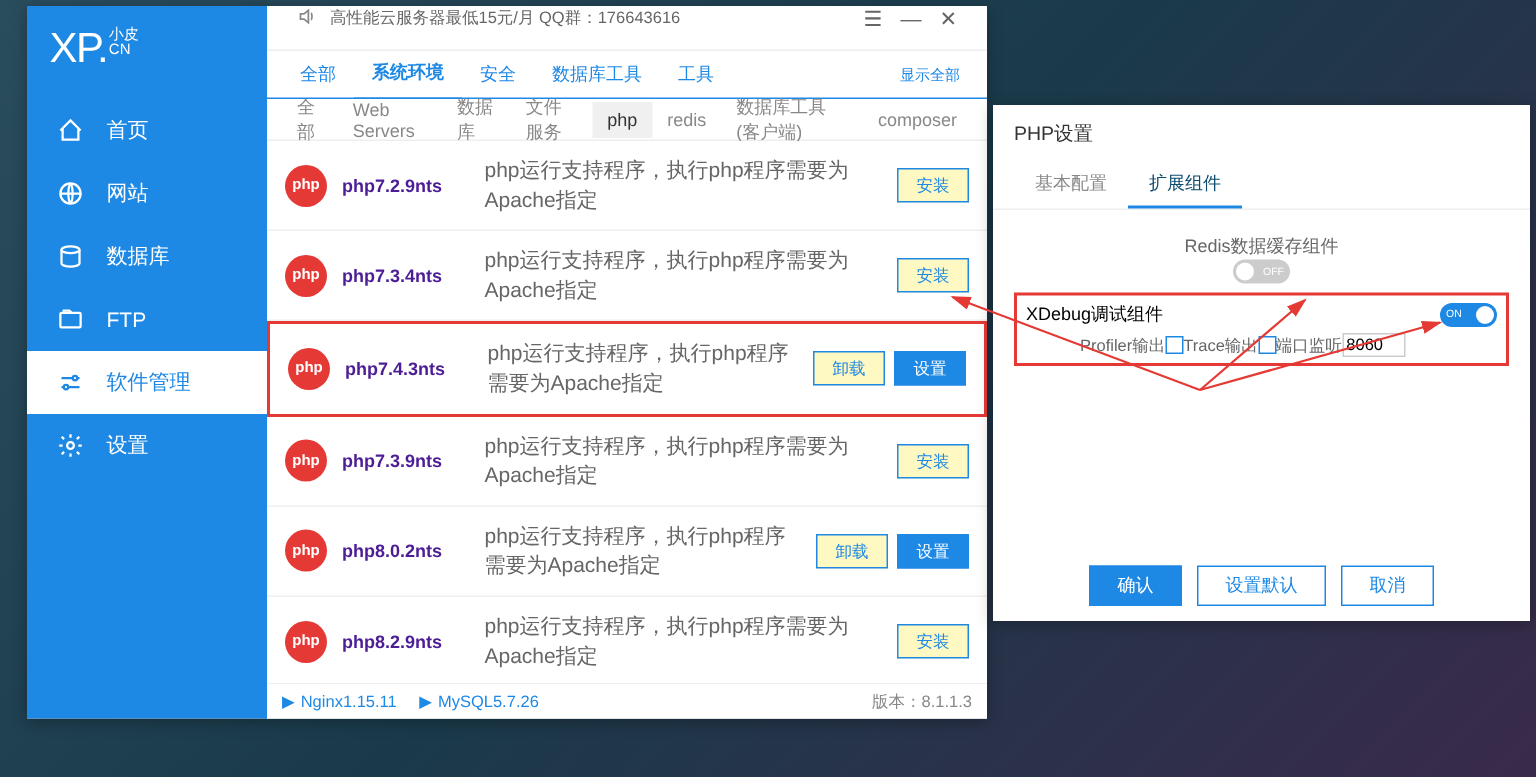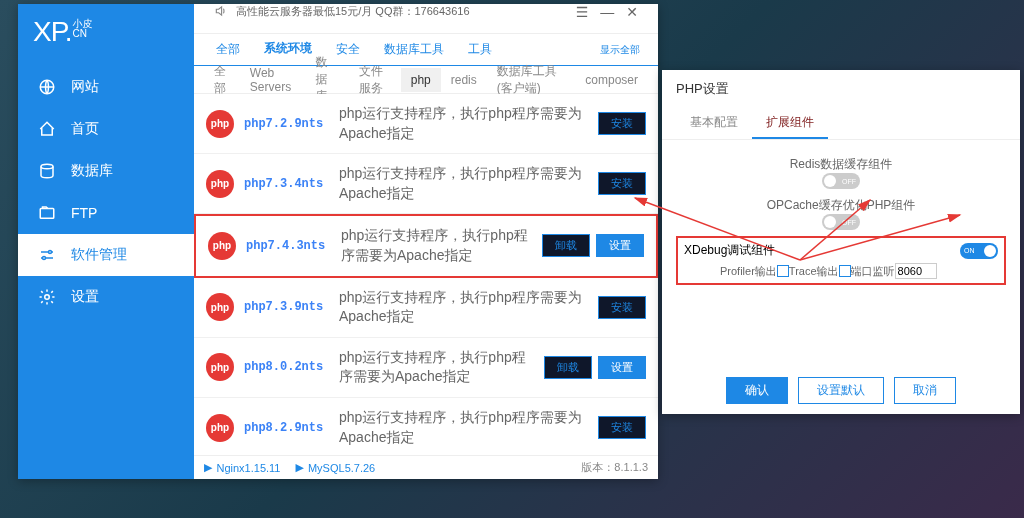--- a/index.html
+++ b/index.html
@@ -1,20 +1,20 @@
 <!DOCTYPE html>
 <html><head>
 <meta charset="utf-8">
 <style>
 * { margin: 0; padding: 0; box-sizing: border-box; font-family: "Microsoft YaHei", Arial, sans-serif; }
 body { width: 1024px; height: 518px; background: linear-gradient(135deg, #2a4d5e 0%, #1a3a4a 50%, #3a2a4a 100%); position: relative; overflow: hidden; }
 
 .main-window { position: absolute; left: 18px; top: 4px; width: 640px; height: 475px; background: #fff; display: flex; box-shadow: 0 2px 10px rgba(0,0,0,0.3); }
 
-.sidebar { width: 176px; background: #1e88e5; color: #fff; display: flex; flex-direction: column; }
+.sidebar { width: 160px; background: #1e88e5; color: #fff; display: flex; flex-direction: column; }
 .logo-area { padding: 12px 15px 18px; }
 .logo { font-size: 28px; font-weight: 300; letter-spacing: -1px; }
 .logo-sub { font-size: 10px; display: inline-block; margin-left: 1px; line-height: 10px; vertical-align: top; margin-top: 3px; }
 .nav-item { padding: 12px 20px; display: flex; align-items: center; gap: 15px; cursor: pointer; font-size: 14px; }
 .nav-item.active { background: #fff; color: #1e88e5; }
 .nav-icon { width: 18px; height: 18px; display: inline-flex; align-items: center; justify-content: center; }
 
 .content { flex: 1; display: flex; flex-direction: column; background: #f5f5f5; }
 .titlebar { height: 30px; background: #fff; display: flex; align-items: flex-start; padding: 0 20px; font-size: 11px; color: #666; gap: 8px; border-bottom: 1px solid #eee; }
 .titlebar-icon { width: 14px; height: 14px; }
@@ -29,36 +29,36 @@
 .show-all { color: #1e88e5; font-size: 10px; padding: 0 8px; cursor: pointer; margin-left: 18px; }
 
 .tabs-sub { background: #fff; display: flex; align-items: center; height: 28px; padding: 0 10px; font-size: 12px; color: #888; border-bottom: 1px solid #eee; }
 .tab-sub { padding: 5px 10px; cursor: pointer; }
 .tab-sub.active { color: #333; background: #f0f0f0; }
 
 .list-area { flex: 1; background: #fff; overflow-y: auto; }
 .list-item { display: flex; align-items: center; padding: 10px 12px; border-bottom: 1px solid #f0f0f0; gap: 10px; }
 .list-item.highlight { border: 2px solid #e53935; }
 .php-badge { width: 28px; height: 28px; border-radius: 14px; background: #e53935; color: #fff; font-size: 10px; display: flex; align-items: center; justify-content: center; font-weight: bold; }
-.ver-name { width: 85px; font-size: 12px; font-weight: bold; color: #3b82f6; font-family: Liberation Mono, monospace; }
+.ver-name { width: 85px; font-size: 12px; font-weight: bold; color: #4c1d95; }
 .ver-desc { flex: 1; font-size: 14px; color: #666; line-height: 1.4; }
 .btn-grp { display: flex; gap: 6px; }
-.btn-s { font-size: 11px; padding: 3px 12px; border: 1px solid #1e88e5; color: #1e88e5; background: #0f172a; cursor: pointer; }
+.btn-s { font-size: 11px; padding: 3px 12px; border: 1px solid #1e88e5; color: #1e88e5; background: #fef9c3; cursor: pointer; }
 .btn-s.primary { background: #1e88e5; color: #fff; }
 
 .statusbar { height: 24px; background: #fff; border-top: 1px solid #eee; display: flex; align-items: center; padding: 0 10px; font-size: 11px; color: #1e88e5; gap: 15px; }
 .status-item { display: flex; align-items: center; gap: 4px; }
 .status-spacer { flex: 1; }
 .status-ver { color: #888; }
 
 .settings-panel { position: absolute; left: 662px; top: 70px; width: 358px; height: 344px; background: #fff; box-shadow: 0 2px 10px rgba(0,0,0,0.3); display: flex; flex-direction: column; }
 .panel-title { padding: 10px 14px; font-size: 13px; color: #333; }
 .panel-tabs { display: flex; padding: 0 14px; font-size: 12px; gap: 0; border-bottom: 1px solid #eee; }
 .panel-tab { padding: 6px 14px; color: #888; cursor: pointer; }
-.panel-tab.active { color: #7f1d1d; border-bottom: 2px solid #1e88e5; }
+.panel-tab.active { color: #0c4a6e; border-bottom: 2px solid #1e88e5; }
 .panel-body { flex: 1; padding: 12px 14px; font-size: 12px; }
 .setting-row { display: flex; align-items: center; justify-content: space-between; padding: 4px 0; color: #666; flex-direction: column; }
 .toggle { width: 38px; height: 16px; border-radius: 8px; position: relative; font-size: 7px; display: flex; align-items: center; color: #fff; }
 .toggle.off { background: #ccc; justify-content: flex-end; padding-right: 4px; }
 .toggle.on { background: #1e88e5; justify-content: flex-start; padding-left: 4px; }
 .toggle-knob { position: absolute; width: 12px; height: 12px; border-radius: 6px; background: #fff; top: 2px; }
 .toggle.off .toggle-knob { left: 2px; }
 .toggle.on .toggle-knob { right: 2px; }
 
 .xdebug-box { border: 2px solid #e53935; padding: 4px 6px; margin-top: 2px; }
@@ -77,33 +77,33 @@
 <body>
 
 <div class="main-window">
   <div class="sidebar">
     <div class="logo-area">
       <span class="logo">XP.</span><span class="logo-sub"><span>小皮</span><br><span>CN</span></span>
     </div>
     <div class="nav-item">
       <span class="nav-icon">
           <svg viewBox="0 0 24 24" width="18" height="18" fill="none" stroke="currentColor" stroke-width="2">
+            <path d="M3 12l9-9 9 9M5 10v10h14V10"></path>
+          </svg>
+        </span>
+      <span>首页</span>
+    </div>
+    <div class="nav-item">
+      <span class="nav-icon">
+          <svg viewBox="0 0 24 24" width="18" height="18" fill="none" stroke="currentColor" stroke-width="2">
             <circle cx="12" cy="12" r="9"></circle>
             <path d="M3 12h18M12 3c2.5 3 2.5 15 0 18M12 3c-2.5 3-2.5 15 0 18"></path>
           </svg>
         </span>
       <span>网站</span>
-    </div>
-    <div class="nav-item">
-      <span class="nav-icon">
-          <svg viewBox="0 0 24 24" width="18" height="18" fill="none" stroke="currentColor" stroke-width="2">
-            <path d="M3 12l9-9 9 9M5 10v10h14V10"></path>
-          </svg>
-        </span>
-      <span>首页</span>
     </div>
     <div class="nav-item">
       <span class="nav-icon">
           <svg viewBox="0 0 24 24" width="18" height="18" fill="none" stroke="currentColor" stroke-width="2">
             <ellipse cx="12" cy="6" rx="8" ry="3"></ellipse>
             <path d="M4 6v12c0 1.7 3.6 3 8 3s8-1.3 8-3V6"></path>
           </svg>
         </span>
       <span>数据库</span>
     </div>
@@ -238,27 +238,20 @@
 
 <div class="settings-panel">
   <div class="panel-title">PHP设置</div>
   <div class="panel-tabs">
     <span class="panel-tab">基本配置</span>
     <span class="panel-tab active">扩展组件</span>
   </div>
   <div class="panel-body">
     <div class="setting-row">
       <span>Redis数据缓存组件</span>
-      <span class="toggle off">
-          <span>OFF</span>
-          <span class="toggle-knob"></span>
-        </span>
-    </div>
-    <div class="setting-row">
-      <span>OPCache缓存优化PHP组件</span>
       <span class="toggle off">
           <span>OFF</span>
           <span class="toggle-knob"></span>
         </span>
     </div>
     <div class="xdebug-box">
       <div class="xdebug-row1">
         <span>XDebug调试组件</span>
         <span class="toggle on">
             <span>ON</span>

